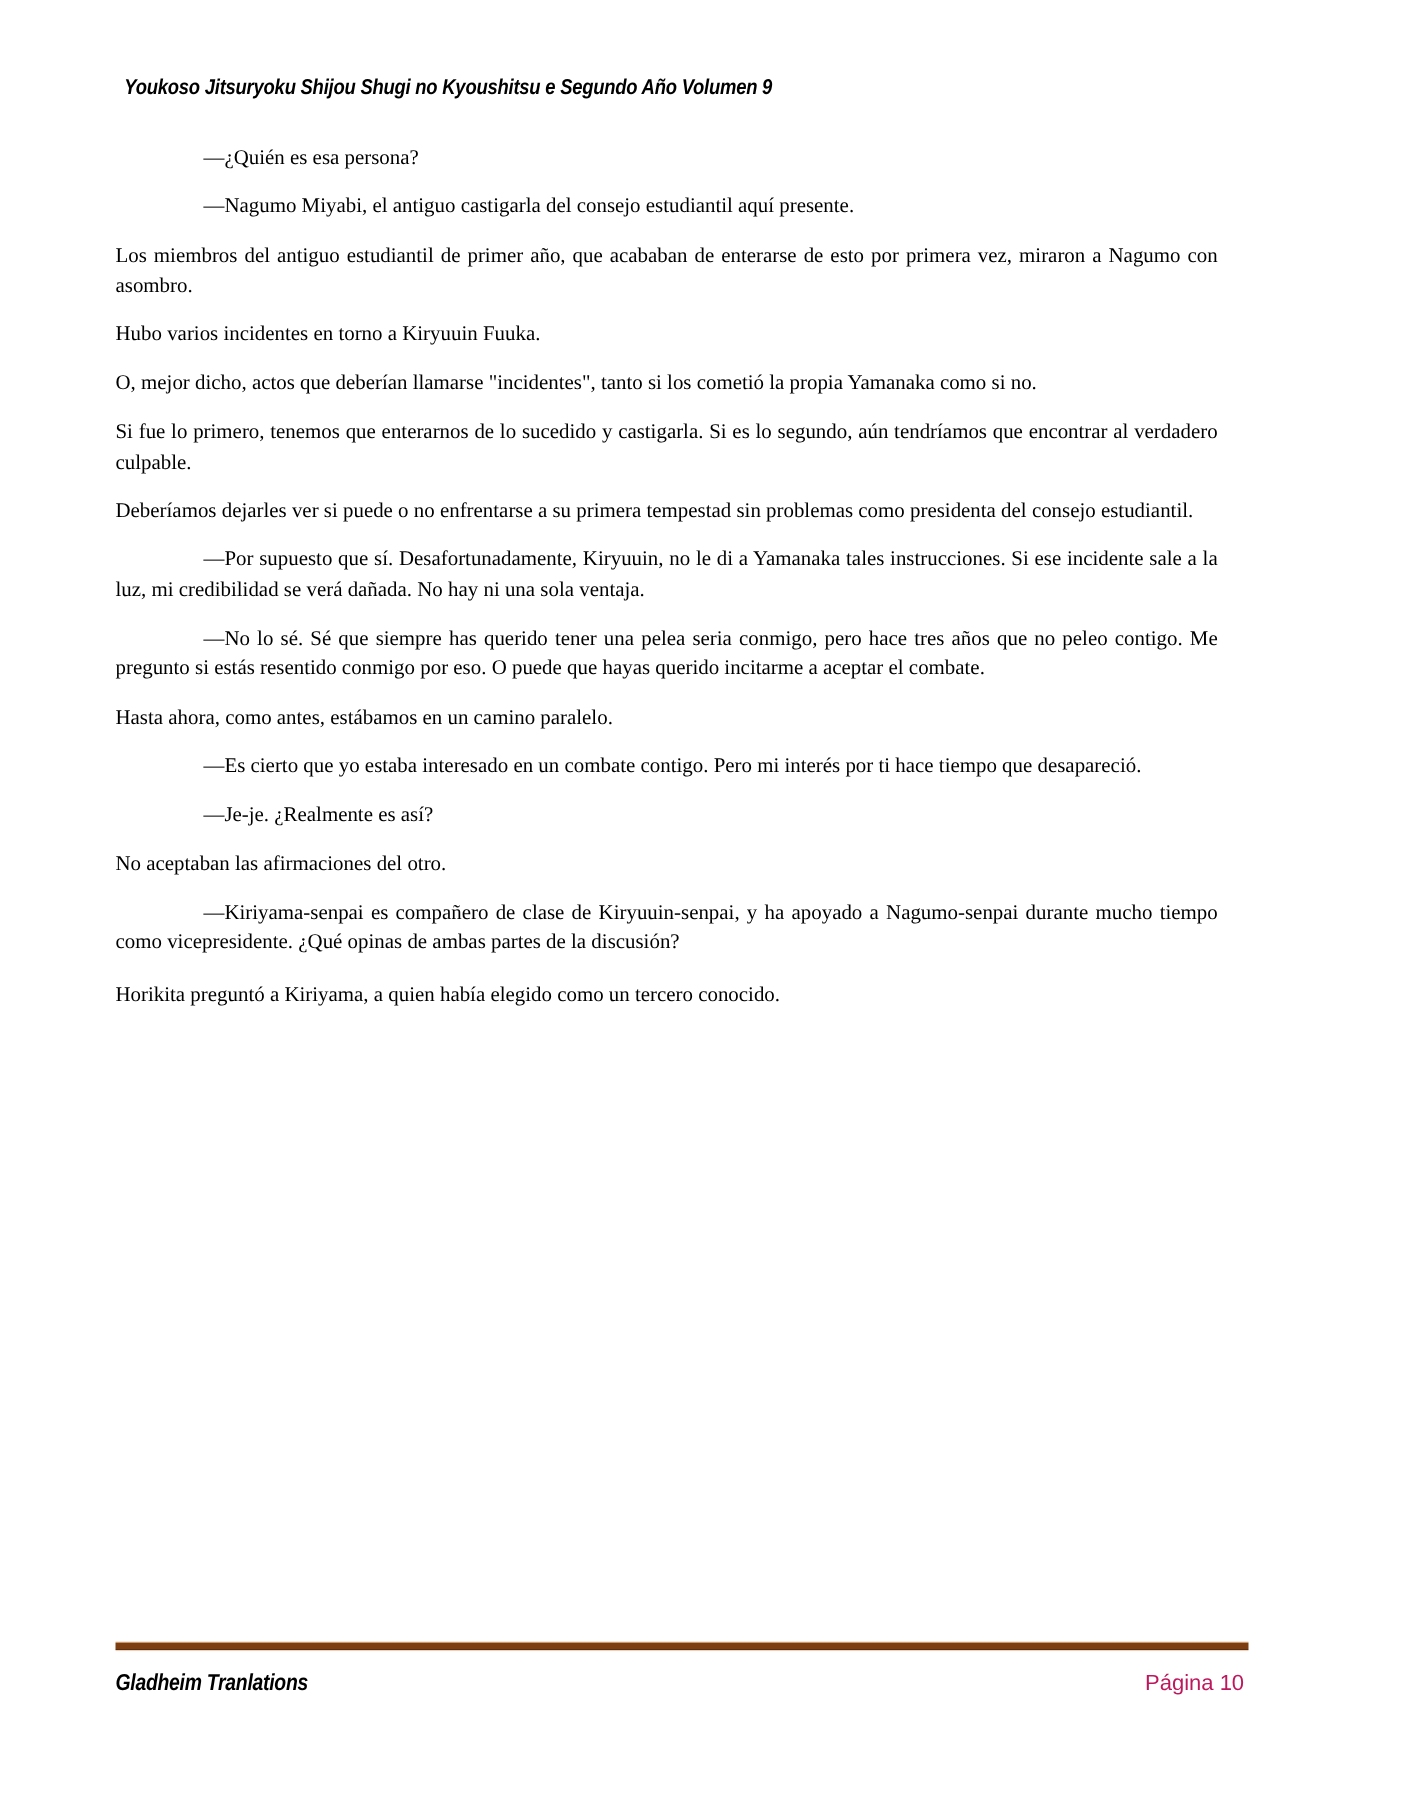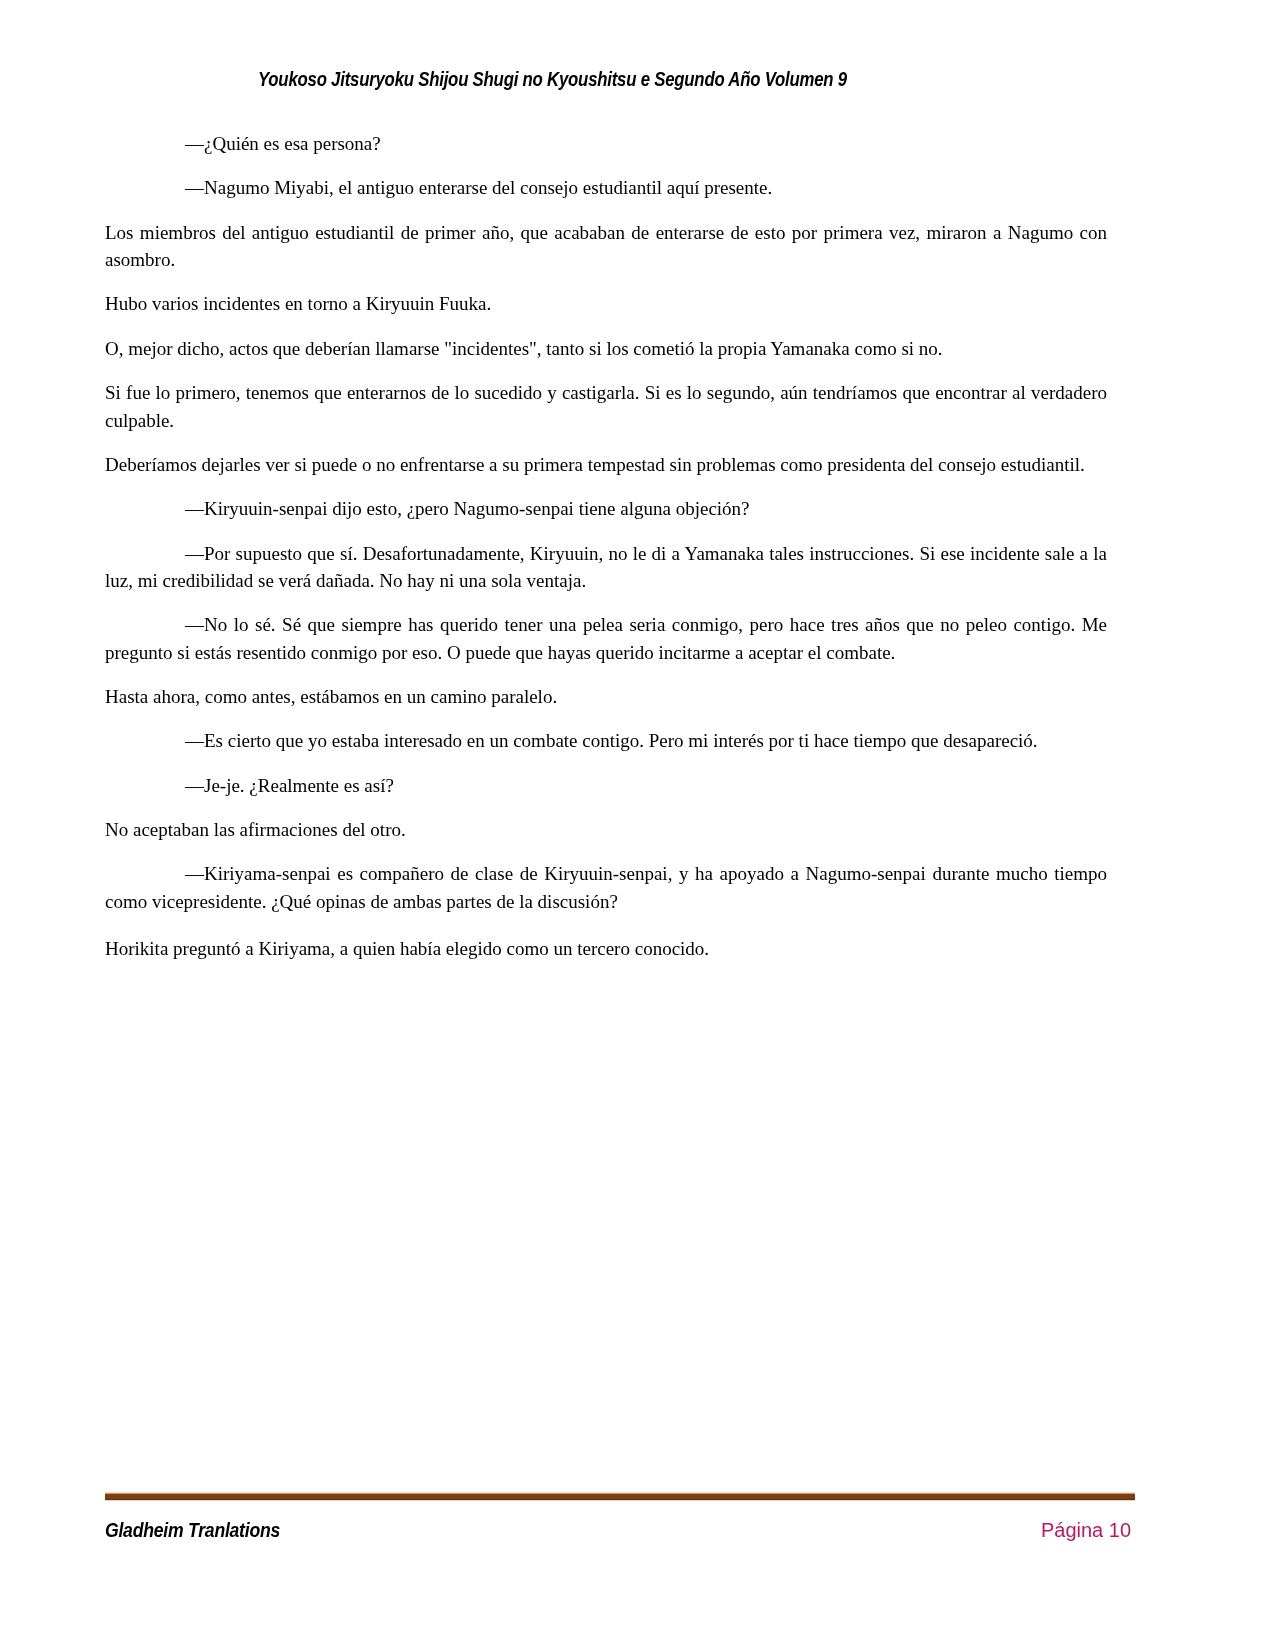--- a/index.html
+++ b/index.html
@@ -22,21 +22,20 @@
     overflow: hidden;
   }
 
   
   .page-header {
     position: absolute;
     left: 113px;
     top: 68px;
     width: 1022px;
     height: 30px;
-    text-align: center;
   }
 
   .page-header .header-title {
     font-family: "Liberation Sans", sans-serif;
     font-weight: bold;
     font-style: italic;
     font-size: 19.5px;
     letter-spacing: -0.25px;
     transform: scaleX(0.86);
     transform-origin: left center;
@@ -136,27 +135,26 @@
 <body>
 
 <div class="page">
 
   <div class="page-header">
     <div class="header-title">Youkoso Jitsuryoku Shijou Shugi no Kyoushitsu e  Segundo Año Volumen 9</div>
   </div>
 
   <div class="content">
       <p class="indent">—¿Quién es esa persona?</p>
-      <p class="indent">—Nagumo Miyabi, el antiguo enterarse del consejo estudiantil aquí presente.</p>
+      <p class="indent">—Nagumo Miyabi, el antiguo castigarla del consejo estudiantil aquí presente.</p>
       <p class="flush">Los miembros del antiguo estudiantil de primer año, que acababan de enterarse de esto por primera vez, miraron a Nagumo con asombro.</p>
       <p class="flush">Hubo varios incidentes en torno a Kiryuuin Fuuka.</p>
       <p class="flush">O, mejor dicho, actos que deberían llamarse "incidentes", tanto si los cometió la propia Yamanaka como si no.</p>
       <p class="flush">Si fue lo primero, tenemos que enterarnos de lo sucedido y castigarla. Si es lo segundo, aún tendríamos que encontrar al verdadero culpable.</p>
       <p class="flush">Deberíamos dejarles ver si puede o no enfrentarse a su primera tempestad sin problemas como presidenta del consejo estudiantil.</p>
-      <p class="indent">—Kiryuuin-senpai dijo esto, ¿pero Nagumo-senpai tiene alguna objeción?</p>
       <p class="indent">—Por supuesto que sí. Desafortunadamente, Kiryuuin, no le di a Yamanaka tales instrucciones. Si ese incidente sale a la luz, mi credibilidad se verá dañada. No hay ni una sola ventaja.</p>
       <p class="indent">—No lo sé. Sé que siempre has querido tener una pelea seria conmigo, pero hace tres años que no peleo contigo. Me pregunto si estás resentido conmigo por eso. O puede que hayas querido incitarme a aceptar el combate.</p>
       <p class="flush">Hasta ahora, como antes, estábamos en un camino paralelo.</p>
       <p class="indent">—Es cierto que yo estaba interesado en un combate contigo. Pero mi interés por ti hace tiempo que desapareció.</p>
       <p class="indent">—Je-je. ¿Realmente es así?</p>
       <p class="flush">No aceptaban las afirmaciones del otro.</p>
       <p class="indent">—Kiriyama-senpai es compañero de clase de Kiryuuin-senpai, y ha apoyado a Nagumo-senpai durante mucho tiempo como vicepresidente. ¿Qué opinas de ambas partes de la discusión?</p>
       <p class="flush">Horikita preguntó a Kiriyama, a quien había elegido como un tercero conocido.</p>
     </div>
 

